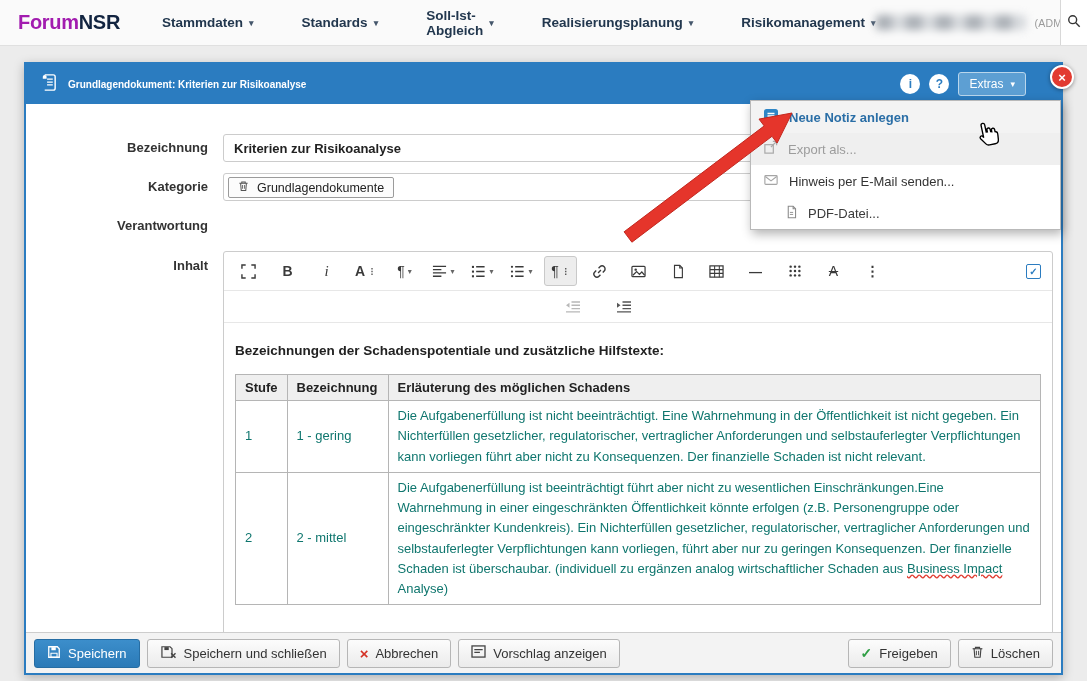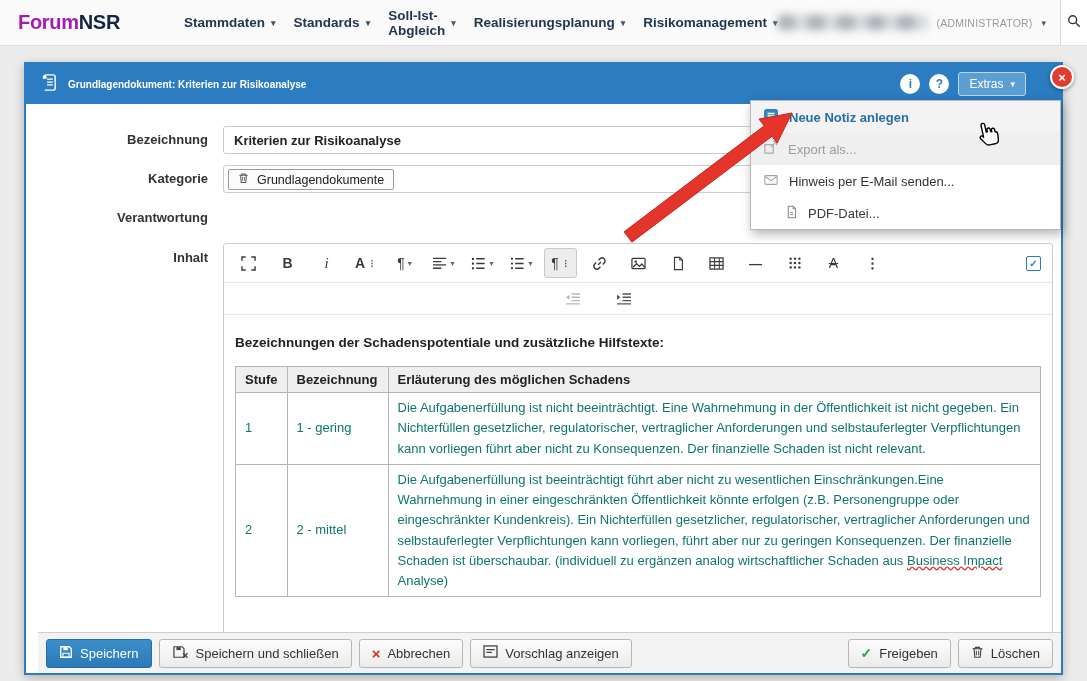--- a/index.html
+++ b/index.html
@@ -5,21 +5,21 @@
   *{box-sizing:border-box;margin:0;padding:0}
   html,body{width:1087px;height:681px;overflow:hidden;background:#ececec;
     font-family:"Liberation Sans",sans-serif;}
   button{font-family:inherit;background:none;border:none;cursor:pointer}
 
   
   .navbar{position:absolute;top:0;left:0;width:1087px;height:46px;background:#fafafa;
     border-bottom:1px solid #e0e0e0;display:flex;align-items:center;z-index:5}
   .brand{margin-left:18px;font-size:20px;font-weight:800;letter-spacing:-.3px;cursor:pointer}
   .brand .p1{color:#a21caf}.brand .p2{color:#122440}
-  .nav-menu{display:flex;margin-left:64px;gap:18px}
+  .nav-menu{display:flex;margin-left:42px;gap:48px}
   .nav-item{display:flex;align-items:center;gap:6px;font-size:13.5px;font-weight:600;color:#22374e;cursor:pointer}
   .nav-caret{font-size:9px;color:#44566b;margin-top:1px}
   .nav-user{margin-left:auto;display:flex;align-items:center;gap:9px;margin-right:46px;cursor:pointer}
   .user-blur{width:150px;height:15px;border-radius:2px;
     background:repeating-linear-gradient(90deg,#8f969e 0 16px,#c9cdd2 16px 30px);
     filter:blur(4px);opacity:.75}
   .user-role{font-size:10.5px;color:#9a9a9a;letter-spacing:.2px}
   .search-box{position:absolute;top:0;right:0;width:27px;height:45px;background:#fff;
     border-left:1px solid #d8d8d8;display:flex;align-items:center;justify-content:center;cursor:pointer}
 
@@ -30,21 +30,21 @@
   .modal-title{color:#fff;font-size:10px;font-weight:700}
   .header-actions{margin-left:auto;display:flex;align-items:center;gap:9px;margin-right:22px}
   .circ{width:20px;height:20px;border-radius:50%;background:#fff;color:#2b7cc0;font-size:12px;
     font-weight:800;display:flex;align-items:center;justify-content:center;cursor:pointer}
   .extras-btn{display:flex;align-items:center;gap:7px;background:#5d9fd3;border:1px solid #b9d6ec;
     color:#fff;font-size:12px;padding:4px 10px;border-radius:3px;cursor:pointer}
   .extras-caret{font-size:9px}
   .close-btn{position:absolute;top:1px;right:-13px;width:24px;height:24px;border-radius:50%;
     background:#e23b31;border:2px solid #fff;color:#fff;display:flex;align-items:center;
     justify-content:center;font-size:13px;font-weight:700;box-shadow:0 1px 4px rgba(0,0,0,.4);z-index:80}
-  .modal-body{position:absolute;top:40px;left:0;right:0;bottom:41px;padding-top:22px;background:#fff;overflow:hidden}
+  .modal-body{position:absolute;top:40px;left:0;right:0;bottom:41px;padding-top:30px;background:#fff;overflow:hidden}
 
   
   .form-row{display:flex;align-items:flex-start;padding-right:8px;margin-bottom:11px}
   .form-label{width:197px;flex-shrink:0;text-align:right;padding-right:15px;font-size:13px;
     font-weight:700;color:#333;line-height:28px}
   .form-label.top{line-height:16px;padding-top:7px}
   .text-input{flex:1;height:28px;border:1px solid #ccc;border-radius:3px;padding:0 10px;
     font-size:13px;font-weight:700;color:#222;font-family:inherit;background:#fff}
   .token-field{flex:1;min-height:28px;border:1px solid #ccc;border-radius:3px;background:#fff;
     display:flex;align-items:center;padding:2px 4px;cursor:text}
@@ -73,21 +73,21 @@
     padding:2px 0 2px 332px;height:33px;align-items:center}
   .editor-content{padding:20px 11px;cursor:text}
   .content-heading{font-size:13.5px;font-weight:700;color:#222;margin-bottom:16px}
   table.doc{border-collapse:collapse;width:100%}
   .doc th,.doc td{border:1px solid #b5b5b5;padding:5px 9px;text-align:left}
   .doc th{background:#efefef;font-size:13px;color:#222}
   .doc td{font-size:13px;color:#0f766e;line-height:1.56;vertical-align:middle}
   .spell{text-decoration:underline;text-decoration-style:wavy;text-decoration-color:#e03c31}
 
   
-  .modal-footer{position:absolute;left:12px;right:0;bottom:0;height:41px;background:#f3f3f3;
+  .modal-footer{position:absolute;left:0;right:0;bottom:0;height:41px;background:#f3f3f3;
     border-top:1px solid #cdcdcd;display:flex;align-items:center;gap:7px;padding:0 8px}
   .btn{display:inline-flex;align-items:center;gap:7px;height:29px;padding:0 12px;
     background:linear-gradient(#fcfcfc,#ebebeb);border:1px solid #b6b6b6;border-radius:3px;
     font-size:13px;color:#333}
   .btn-primary{background:linear-gradient(#3c8ecb,#2b7ab7);border-color:#266da3;color:#fff}
   .ico-x{color:#d43226;font-weight:900;font-size:15px;line-height:1}
   .ico-check{color:#2f9e44;font-weight:900;font-size:14px;line-height:1}
   .spacer{flex:1}
 
   

